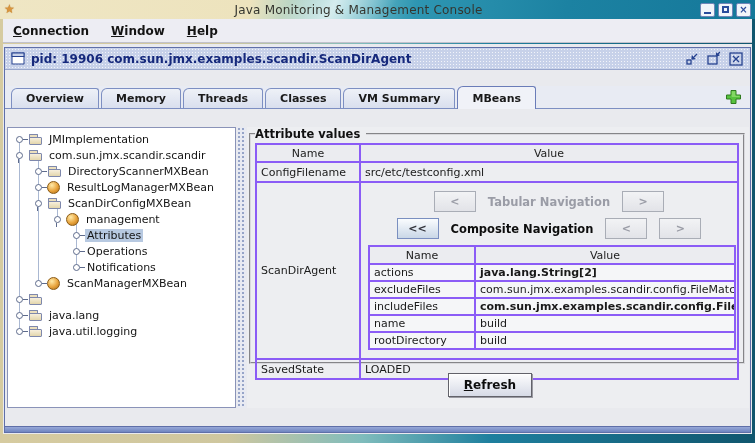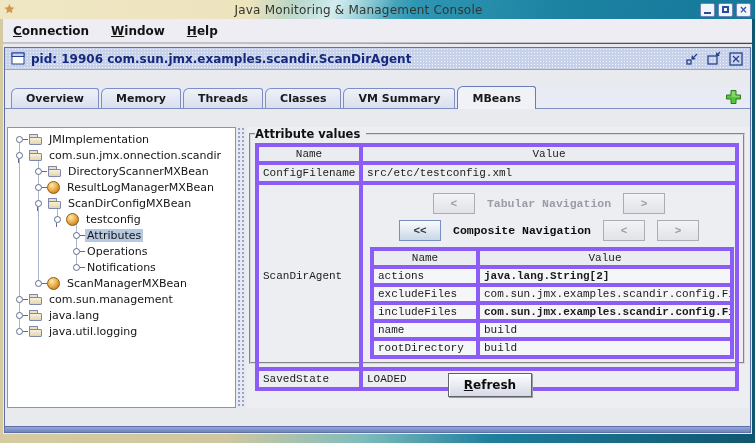--- a/index.html
+++ b/index.html
@@ -110,22 +110,22 @@
   
   .right{ flex:1; position:relative; background:#edeef1; overflow:hidden; }
   fieldset.attrs{
     position:absolute; left:2px; right:4px; top:0; bottom:44px;
     border:2px groove #d8d8dc; padding:2px 4px 4px;
   }
   fieldset.attrs legend{ font-size:11.5px; font-weight:bold; color:#111; padding-right:6px; }
 
   table.grid{ border-collapse:collapse; width:100%; font-size:11px; color:#1a1a1a;
               table-layout:fixed; }
-  table.grid td{ border:4px solid #8b5cf6; padding:1px 4px; vertical-align:middle;
-                 white-space:nowrap; overflow:hidden;font-family:Liberation Mono, monospace; }
+  table.grid td{ border:2px solid #8b5cf6; padding:1px 4px; vertical-align:middle;
+                 white-space:nowrap; overflow:hidden; }
   table.grid tr.th td{ text-align:center; height:18px; color:#222; background:#ebecf0; }
   .attr-table tr.datarow td{ height:20px; }
   td.cfgcell{ padding:2px 4px 4px !important; }
 
   .nav-row{ display:flex; align-items:center; gap:12px; justify-content:center; margin:6px 0; }
   .navbtn{ min-width:42px; height:21px; font-size:11px; font-weight:bold; font-family:inherit;
            border:1px solid #a9adb6; background:linear-gradient(#f2f3f5,#e2e3e8); color:#9a9ca6; }
   .navbtn.on{ border:1px solid #7a8fc0; background:linear-gradient(#fafcfe,#c9d7e7); color:#33343c; cursor:pointer; }
   .navlabel{ font-size:11.5px; font-weight:bold; color:#9a9ca6; }
   .navlabel.on{ color:#0d0d0d; }
@@ -217,41 +217,41 @@
           <i class="guide" style="left:68px; top:91px; height:48px;"></i>
 
           <div class="trow lv0">
             <span class="handle collapsed"></span>
             <span class="ficon"></span>
             <span class="tlabel">JMImplementation</span>
           </div>
           <div class="trow lv0">
             <span class="handle expanded"></span>
             <span class="ficon"></span>
-            <span class="tlabel">com.sun.jmx.onnection.scandir</span>
+            <span class="tlabel">com.sun.jmx.scandir.scandir</span>
           </div>
           <div class="trow lv1">
             <span class="handle collapsed"></span>
             <span class="ficon"></span>
             <span class="tlabel">DirectoryScannerMXBean</span>
           </div>
           <div class="trow lv1">
             <span class="handle collapsed"></span>
             <span class="bicon"></span>
             <span class="tlabel">ResultLogManagerMXBean</span>
           </div>
           <div class="trow lv1">
             <span class="handle expanded"></span>
             <span class="ficon"></span>
             <span class="tlabel">ScanDirConfigMXBean</span>
           </div>
           <div class="trow lv2">
             <span class="handle expanded"></span>
             <span class="bicon"></span>
-            <span class="tlabel">testconfig</span>
+            <span class="tlabel">management</span>
           </div>
           <div class="trow lv3">
             <span class="handle leaf"></span>
             <span class="tlabel sel">Attributes</span>
           </div>
           <div class="trow lv3">
             <span class="handle leaf"></span>
             <span class="tlabel">Operations</span>
           </div>
           <div class="trow lv3">
@@ -259,21 +259,20 @@
             <span class="tlabel">Notifications</span>
           </div>
           <div class="trow lv1">
             <span class="handle collapsed"></span>
             <span class="bicon"></span>
             <span class="tlabel">ScanManagerMXBean</span>
           </div>
           <div class="trow lv0">
             <span class="handle collapsed"></span>
             <span class="ficon"></span>
-            <span class="tlabel">com.sun.management</span>
           </div>
           <div class="trow lv0">
             <span class="handle collapsed"></span>
             <span class="ficon"></span>
             <span class="tlabel">java.lang</span>
           </div>
           <div class="trow lv0">
             <span class="handle collapsed"></span>
             <span class="ficon"></span>
             <span class="tlabel">java.util.logging</span>

